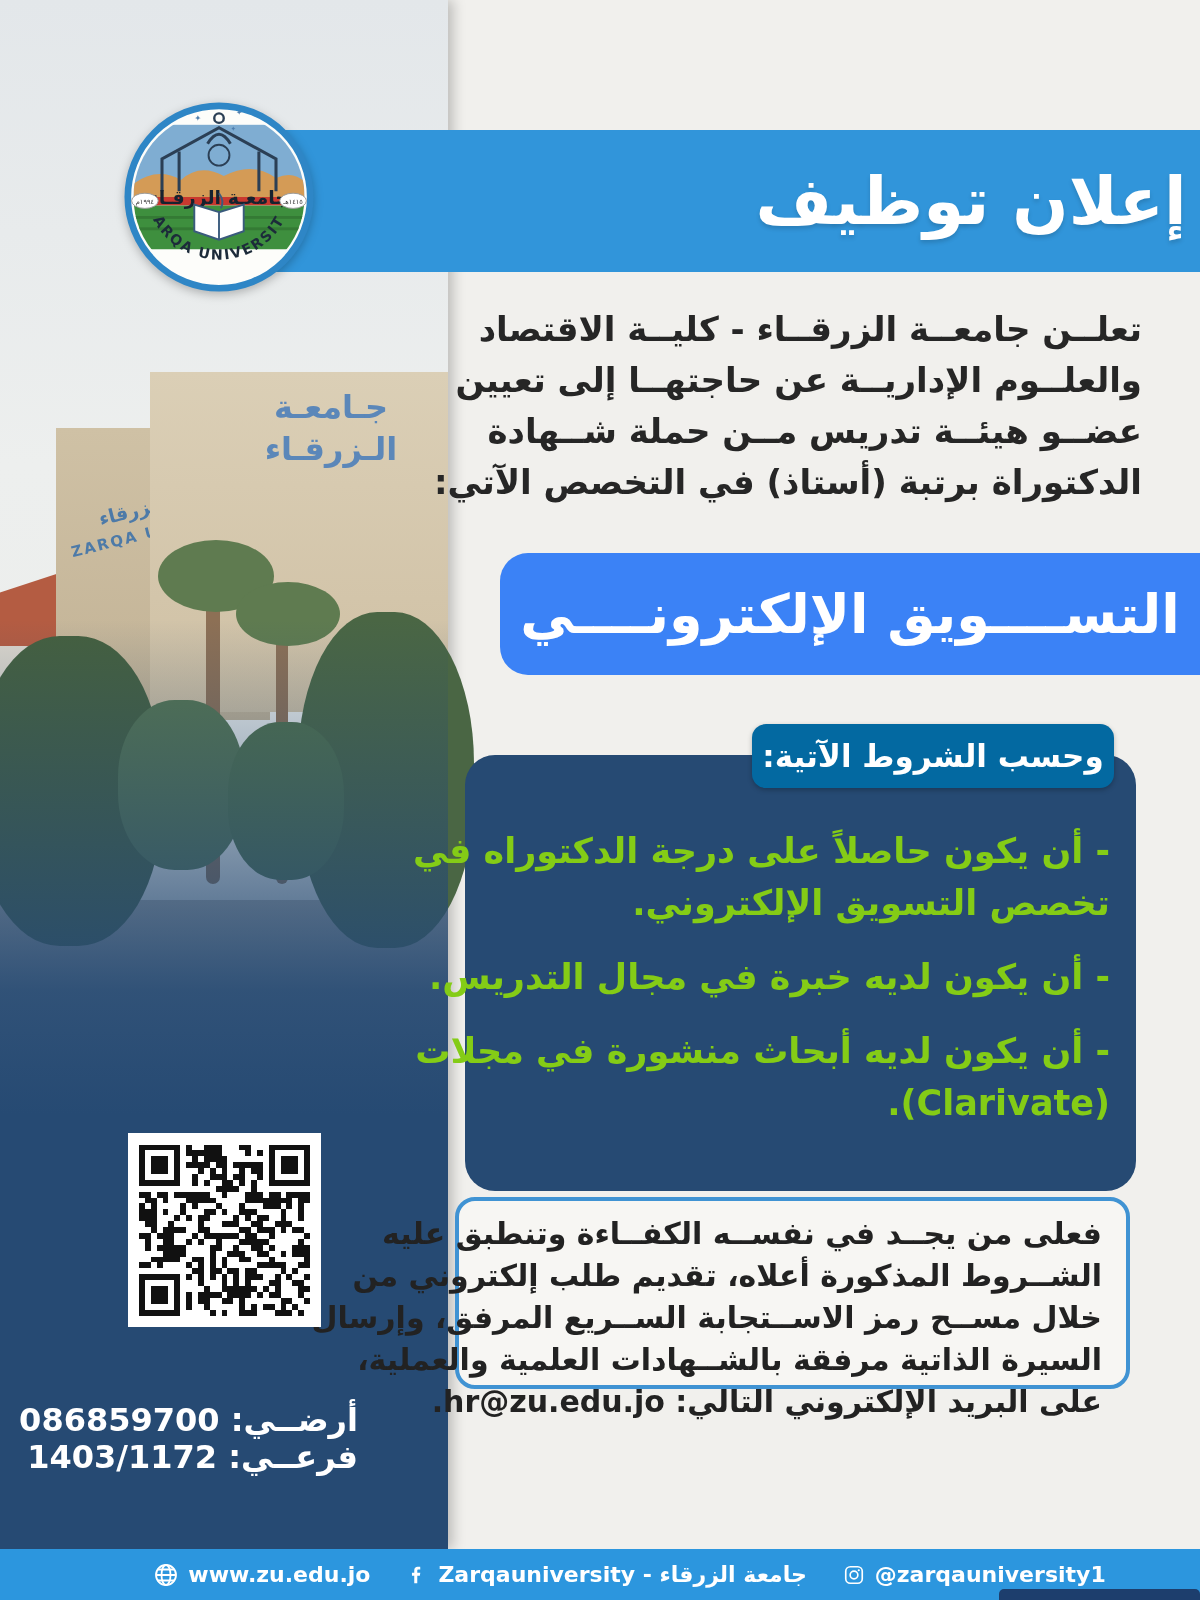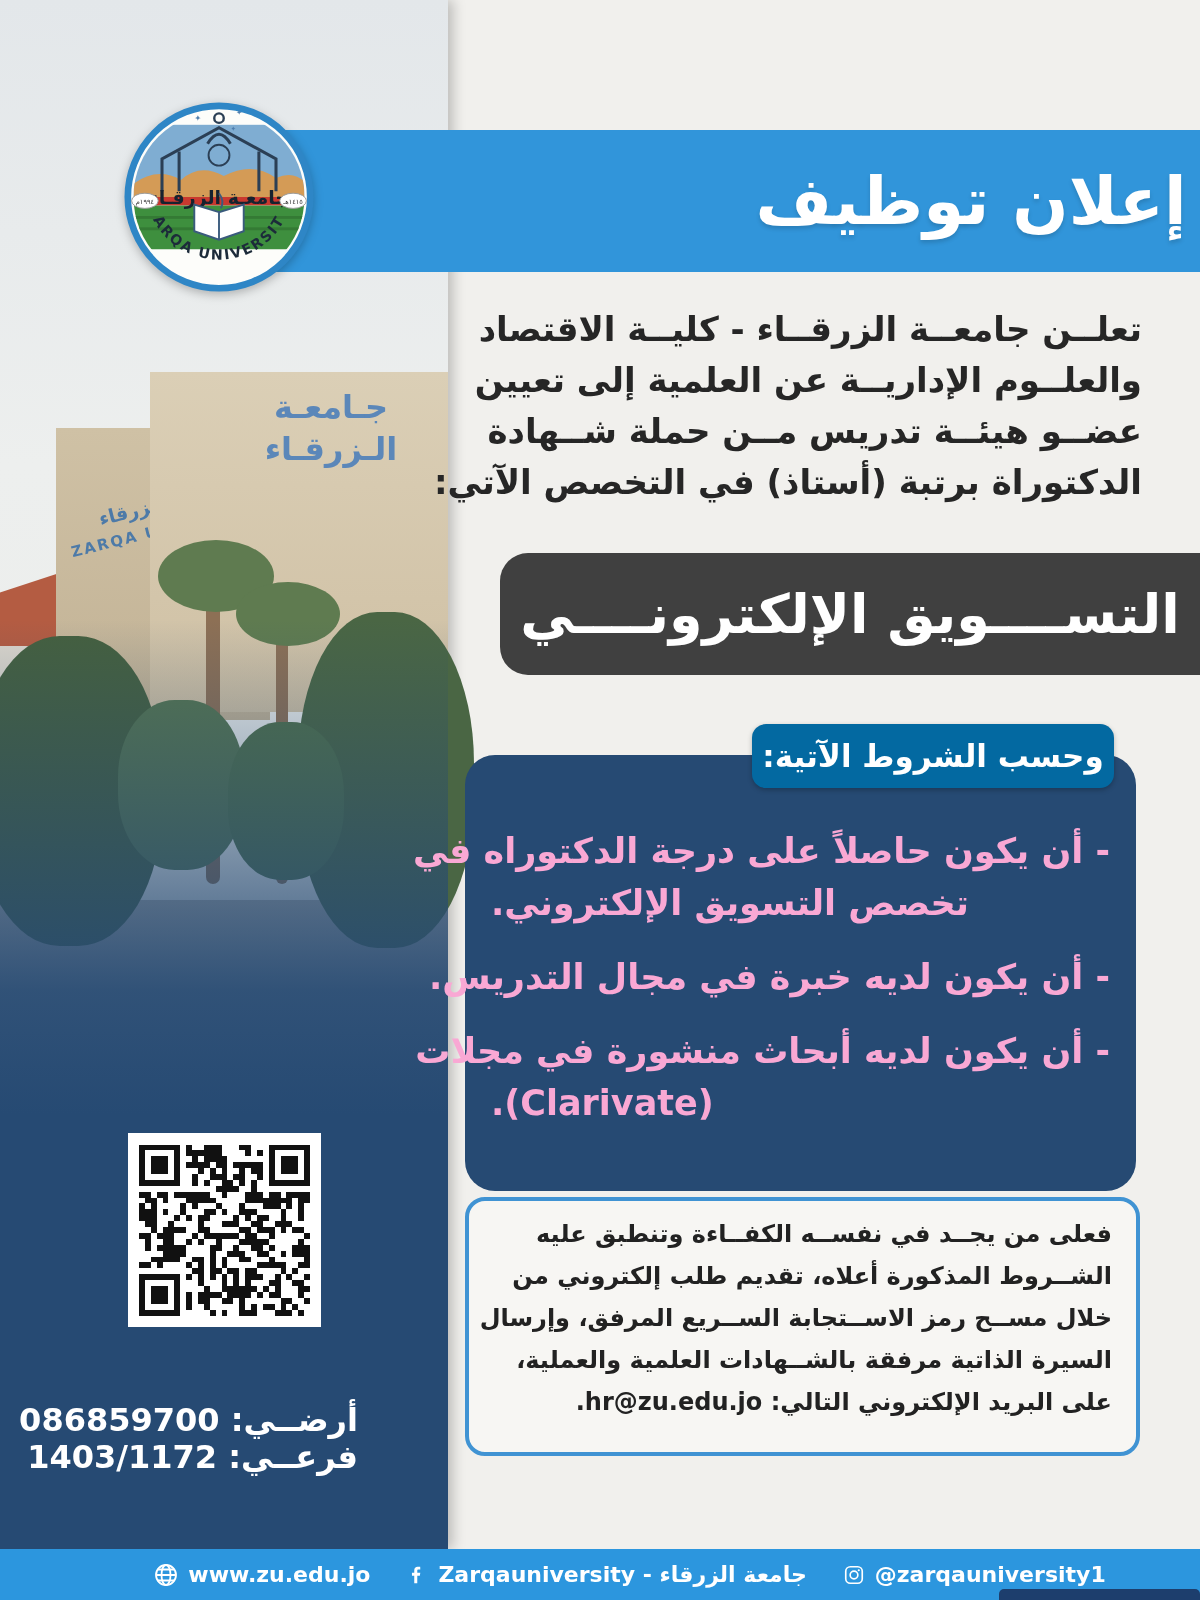--- a/index.html
+++ b/index.html
@@ -27,29 +27,29 @@
   .ground{position:absolute;left:0;top:900px;width:448px;height:260px;background:linear-gradient(180deg,#b7b4ae,#9aa0a5);}
   .overlay{position:absolute;inset:0;background:linear-gradient(180deg,rgba(38,74,115,0) 40%,rgba(38,74,115,.45) 52%,rgba(38,74,115,.92) 64%,#264a73 72%);}
   
   .band{position:absolute;left:240px;top:130px;width:902px;height:142px;background:#3195da;border-radius:30px;z-index:2;display:flex;align-items:center;justify-content:center;padding-left:280px;box-sizing:content-box;}
   .band-title{color:#ffffff;font-size:66px;font-weight:700;text-shadow:0 3px 4px rgba(0,0,0,.15);}
   .logo{position:absolute;left:124px;top:102px;width:190px;height:190px;z-index:3;filter:drop-shadow(0 3px 5px rgba(0,0,0,.25));}
   
   .intro{position:absolute;left:462px;right:58px;top:304px;text-align:right;color:#262626;font-weight:700;font-size:34px;line-height:51px;z-index:2;}
   .intro div{white-space:nowrap;}
   
-  .specialty{position:absolute;left:500px;right:0;top:553px;height:122px;background:#404040;border-radius:28px 0 0 28px;display:flex;align-items:center;justify-content:center;color:#fff;font-size:54px;font-weight:700;z-index:2;}
+  .specialty{position:absolute;left:500px;right:0;top:553px;height:122px;background:#3b82f6;border-radius:28px 0 0 28px;display:flex;align-items:center;justify-content:center;color:#fff;font-size:54px;font-weight:700;z-index:2;}
   
   .cond-box{position:absolute;left:465px;top:755px;width:671px;height:436px;background:#264a73;border-radius:30px;z-index:2;box-sizing:border-box;padding:70px 26px 0 26px;}
   .badge{position:absolute;left:752px;top:724px;width:362px;height:64px;background:#0369a1;border-radius:14px;display:flex;align-items:center;justify-content:center;color:#fff;font-size:31px;font-weight:700;z-index:3;box-shadow:0 2px 5px rgba(0,0,0,.25);}
-  .cond-item{color:#f9a8d4;font-weight:700;font-size:35px;line-height:52px;text-align:left;}
+  .cond-item{color:#84cc16;font-weight:700;font-size:35px;line-height:52px;text-align:right;}
   .cond-item + .cond-item{margin-top:22px;}
   .cond-item div{white-space:nowrap;}
   
-  .closing{position:absolute;left:465px;top:1197px;width:675px;height:259px;box-sizing:border-box;background:#f7f6f3;border:4px solid #4093d3;border-radius:20px;padding:12px 24px;text-align:right;color:#222;font-weight:700;font-size:24px;line-height:42px;z-index:2;}
+  .closing{position:absolute;left:455px;top:1197px;width:675px;height:192px;box-sizing:border-box;background:#f7f6f3;border:4px solid #4093d3;border-radius:20px;padding:12px 24px;text-align:right;color:#222;font-weight:700;font-size:30px;line-height:42px;z-index:2;}
   .closing div{white-space:nowrap;}
   
   .qr-panel{position:absolute;left:128px;top:1133px;width:193px;z-index:3;}
   .qr-box{width:193px;height:194px;background:#fff;box-sizing:border-box;padding:11px;}
   .qr-box svg{width:100%;height:100%;display:block;}
   .qr-label{box-sizing:border-box;width:193px;height:47px;border:3px solid #fff;border-top:none;display:flex;align-items:center;justify-content:center;color:#fff;font-size:25px;font-weight:700;}
   
   .phones{position:absolute;left:70px;top:1402px;width:288px;text-align:right;color:#fff;font-weight:700;font-size:32px;line-height:37px;z-index:3;}
   .phones div{white-space:nowrap;}
   
@@ -130,21 +130,21 @@
       <text x="178" y="107" text-anchor="middle" font-size="7" fill="#333">١٤١٥هـ</text>
       <path id="arcpath" d="M28,118 A 78 78 0 0 0 172,118" fill="none"></path>
       <text font-size="15" font-weight="700" fill="#1c2b3a" letter-spacing="2" font-family="DejaVu Sans, sans-serif">
         <textPath href="#arcpath" startOffset="50%" text-anchor="middle">ZARQA UNIVERSITY</textPath>
       </text>
     </svg>
   </div>
 
   <div class="intro" dir="rtl">
     <div>تعلــن جامعــة الزرقــاء - كليــة الاقتصاد</div>
-    <div>والعلــوم الإداريــة عن العلمية إلى تعيين</div>
+    <div>والعلــوم الإداريــة عن حاجتهــا إلى تعيين</div>
     <div>عضــو هيئــة تدريس مــن حملة شــهادة</div>
     <div>الدكتوراة برتبة (أستاذ) في التخصص الآتي:</div>
   </div>
 
   <div class="specialty" dir="rtl">
     <span>التســــويق الإلكترونــــي</span>
   </div>
 
   <div class="badge" dir="rtl">
     <span>وحسب الشروط الآتية:</span>

